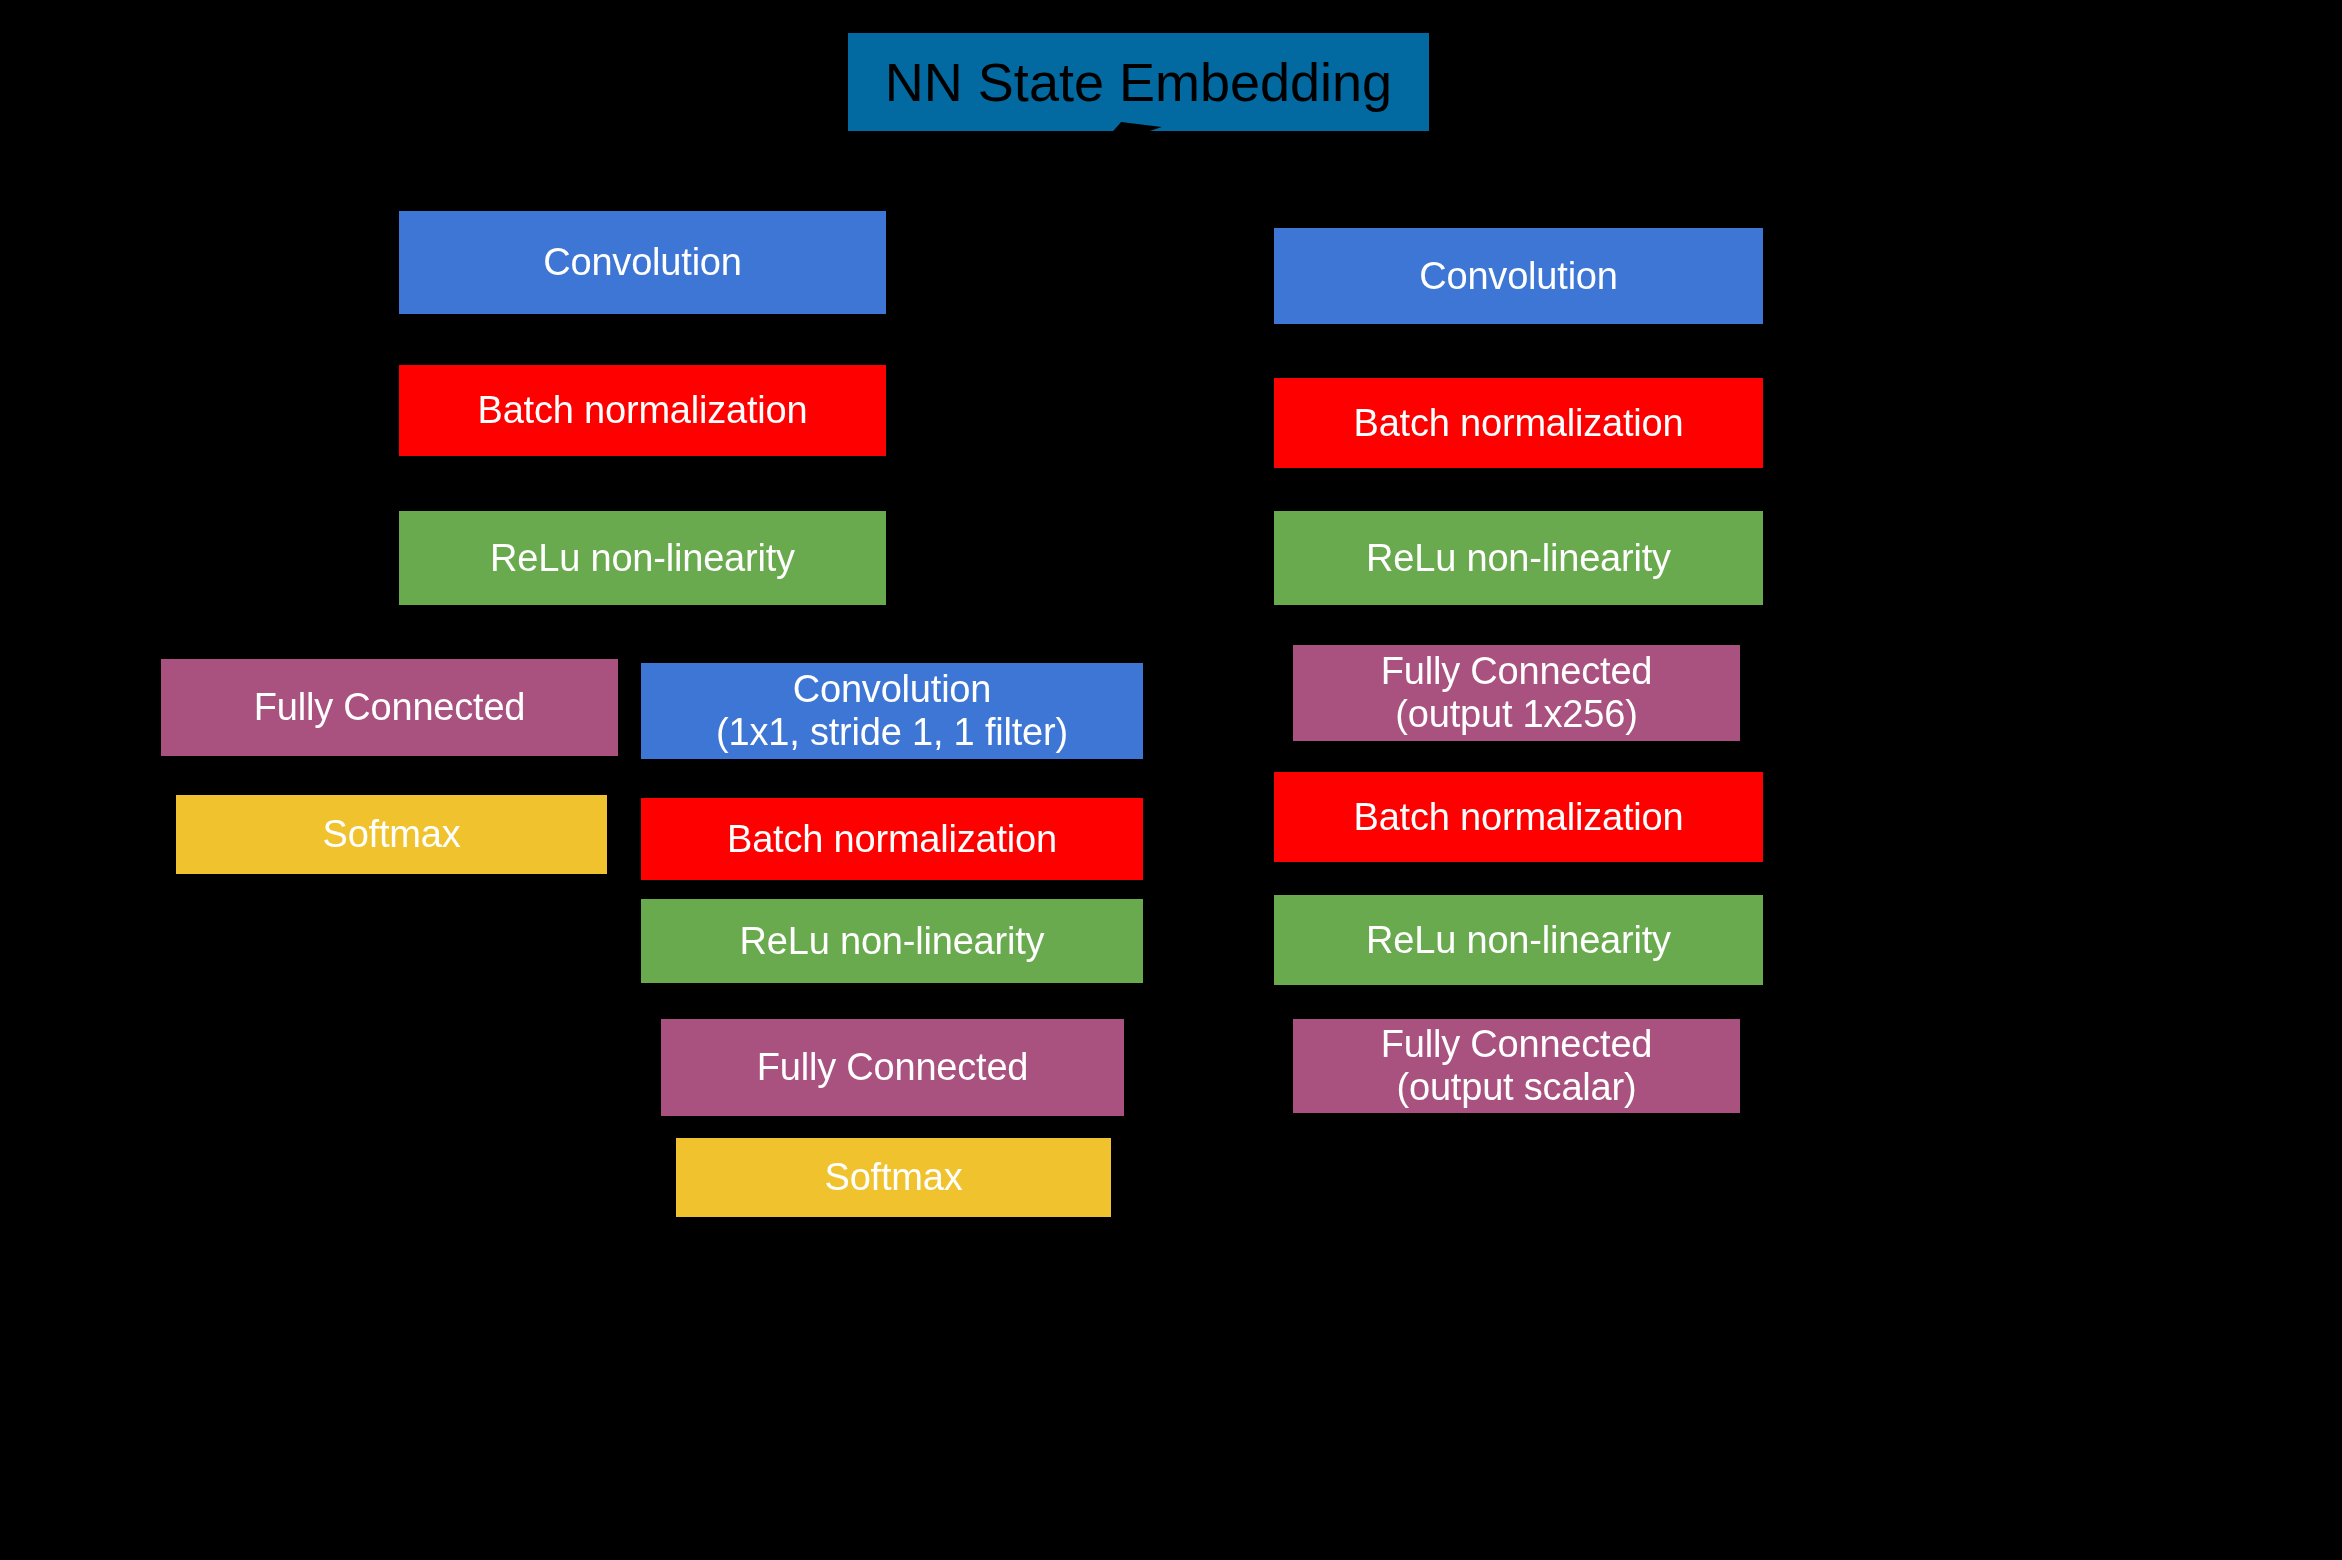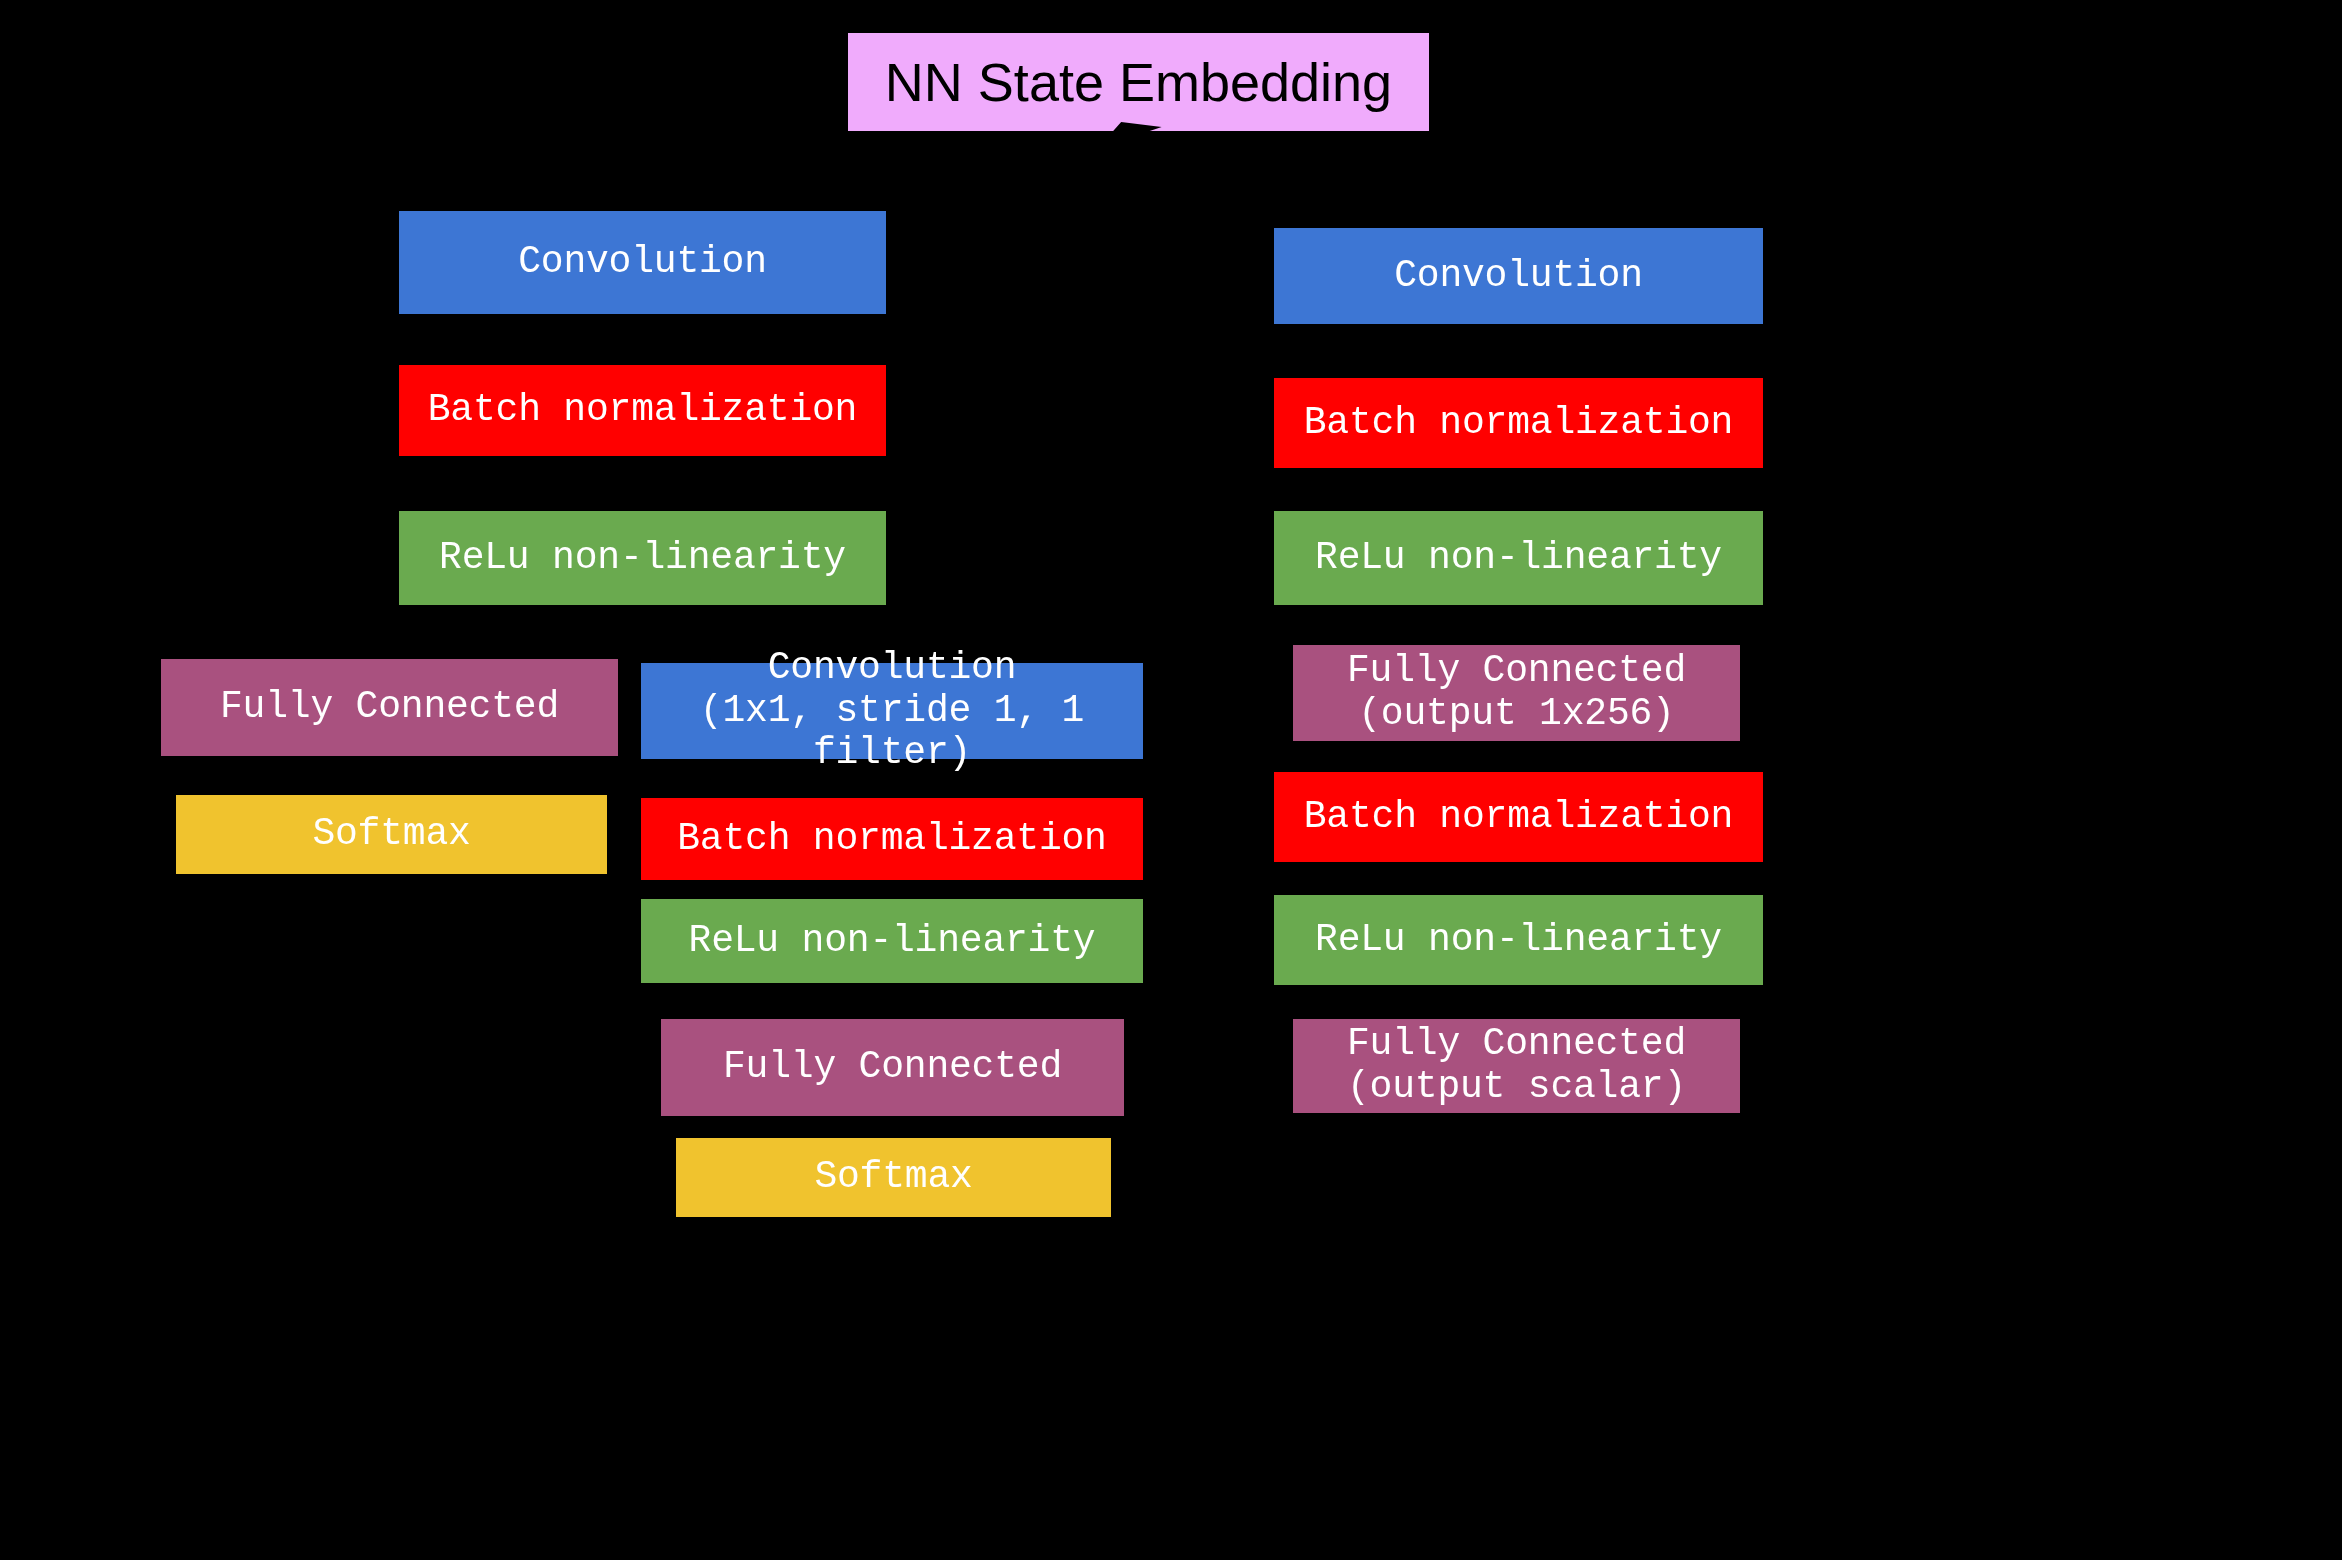--- a/index.html
+++ b/index.html
@@ -25,21 +25,20 @@
     text-align: center;
     color: #ffffff;
     line-height: 1.12;
     white-space: pre-line;
     letter-spacing: -0.2px;
   }
   .block .line1,
   .block .line2 {
     display: block;
     width: 100%;
-    font-family: Liberation Mono, monospace;
   }
   .title-box {
     position: absolute;
     background: #ffffff;
     color: #000000;
     display: flex;
     align-items: center;
     justify-content: center;
     text-align: center;
     box-sizing: border-box;
@@ -49,21 +48,21 @@
     position: absolute;
     pointer-events: none;
   }
   .conn svg { display: block; }
 </style>
 </head>
 <body>
 
 <div id="canvas" style="background: rgb(0, 0, 0);">
 
-  <div class="title-box" style="left: 848px; top: 33px; width: 581px; height: 98px; font-size: 54px; background: #f0abfc; color: rgb(0, 0, 0);">
+  <div class="title-box" style="left: 848px; top: 33px; width: 581px; height: 98px; font-size: 54px; background: #0369a1; color: rgb(0, 0, 0);">
     <span>NN State Embedding</span>
   </div>
 
   <div id="connector-layer">
       <div class="conn" style="left: 1096px; top: 122px; width: 66px; height: 28px;">
         <svg width="66" height="28" viewBox="0 0 70 30">
           <polygon points="0,30 26.6,0 70,5.3999999999999995 30.8,18.6" fill="#000000"></polygon>
         </svg>
       </div>
       <div class="conn" style="left: 656px; top: 192px; width: 94px; height: 24px;">

